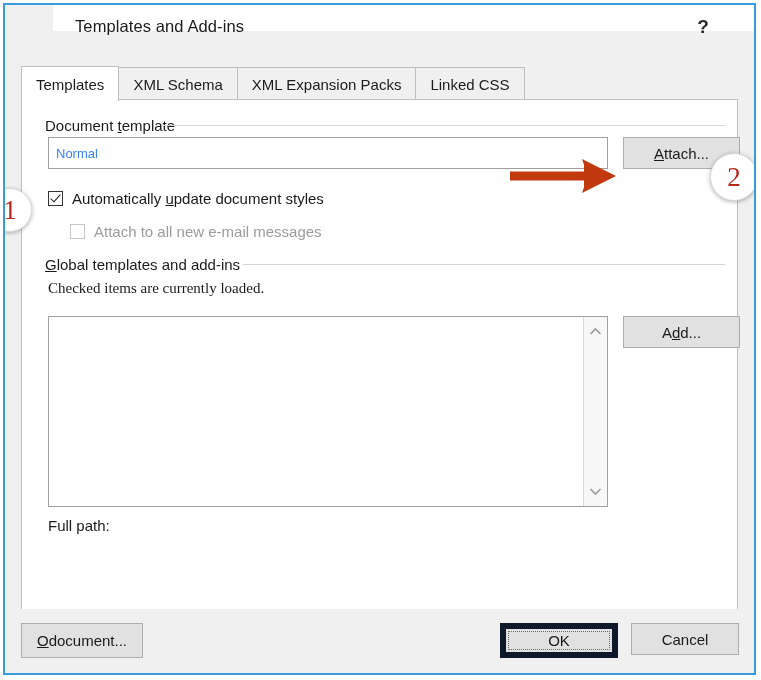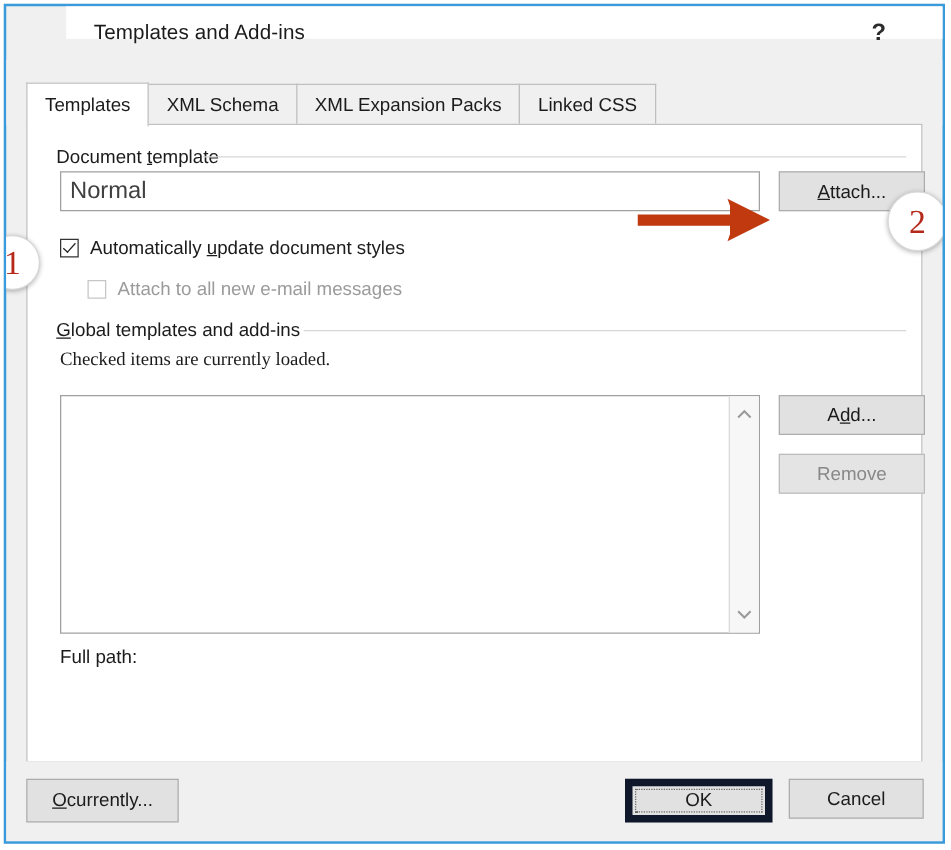--- a/index.html
+++ b/index.html
@@ -128,22 +128,22 @@
     background: #d6d6d6;
   }
   .u { text-decoration: underline; }
 
   
   .textbox {
     position: absolute;
     box-sizing: border-box;
     background: #ffffff;
     border: 1px solid #a0a0a0;
-    font-size: 19px;
-    color: #404040;
+    font-size: 13px;
+    color: #3b82f6;
     padding: 0 7px;
     display: flex;
     align-items: center;
   }
 
   
   .btn {
     position: absolute;
     box-sizing: border-box;
     background: #e1e1e1;
@@ -331,31 +331,30 @@
         </div>
       </div>
     </div>
 
     <div class="btn" style="left:601px; top:216px; width:117px; height:32px;">
         <span>A</span>
         <span class="u">d</span>
         <span>d...</span>
       </div>
 
-    <div class="btn disabled" style="left:601px; top:263px; width:117px; height:32px;">Remove</div>
 
     <div class="plain-label" style="left:26px; top:417px;">Full path:</div>
     <div class="plain-label" style="left:110px; top:417px;"></div>
   </div>
 
   <div class="bottombar">
     <div class="btn" style="left:16px; top:14px; width:122px; height:35px;">
         <span></span>
         <span class="u">O</span>
-        <span>currently...</span>
+        <span>document...</span>
       </div>
 
     <div class="btn default" style="left:495px; top:14px; width:118px; height:35px;">
       <span class="focusring"></span>
       <span>OK</span>
     </div>
 
     <div class="btn" style="left:626px; top:14px; width:108px; height:32px;">Cancel</div>
   </div>
 

